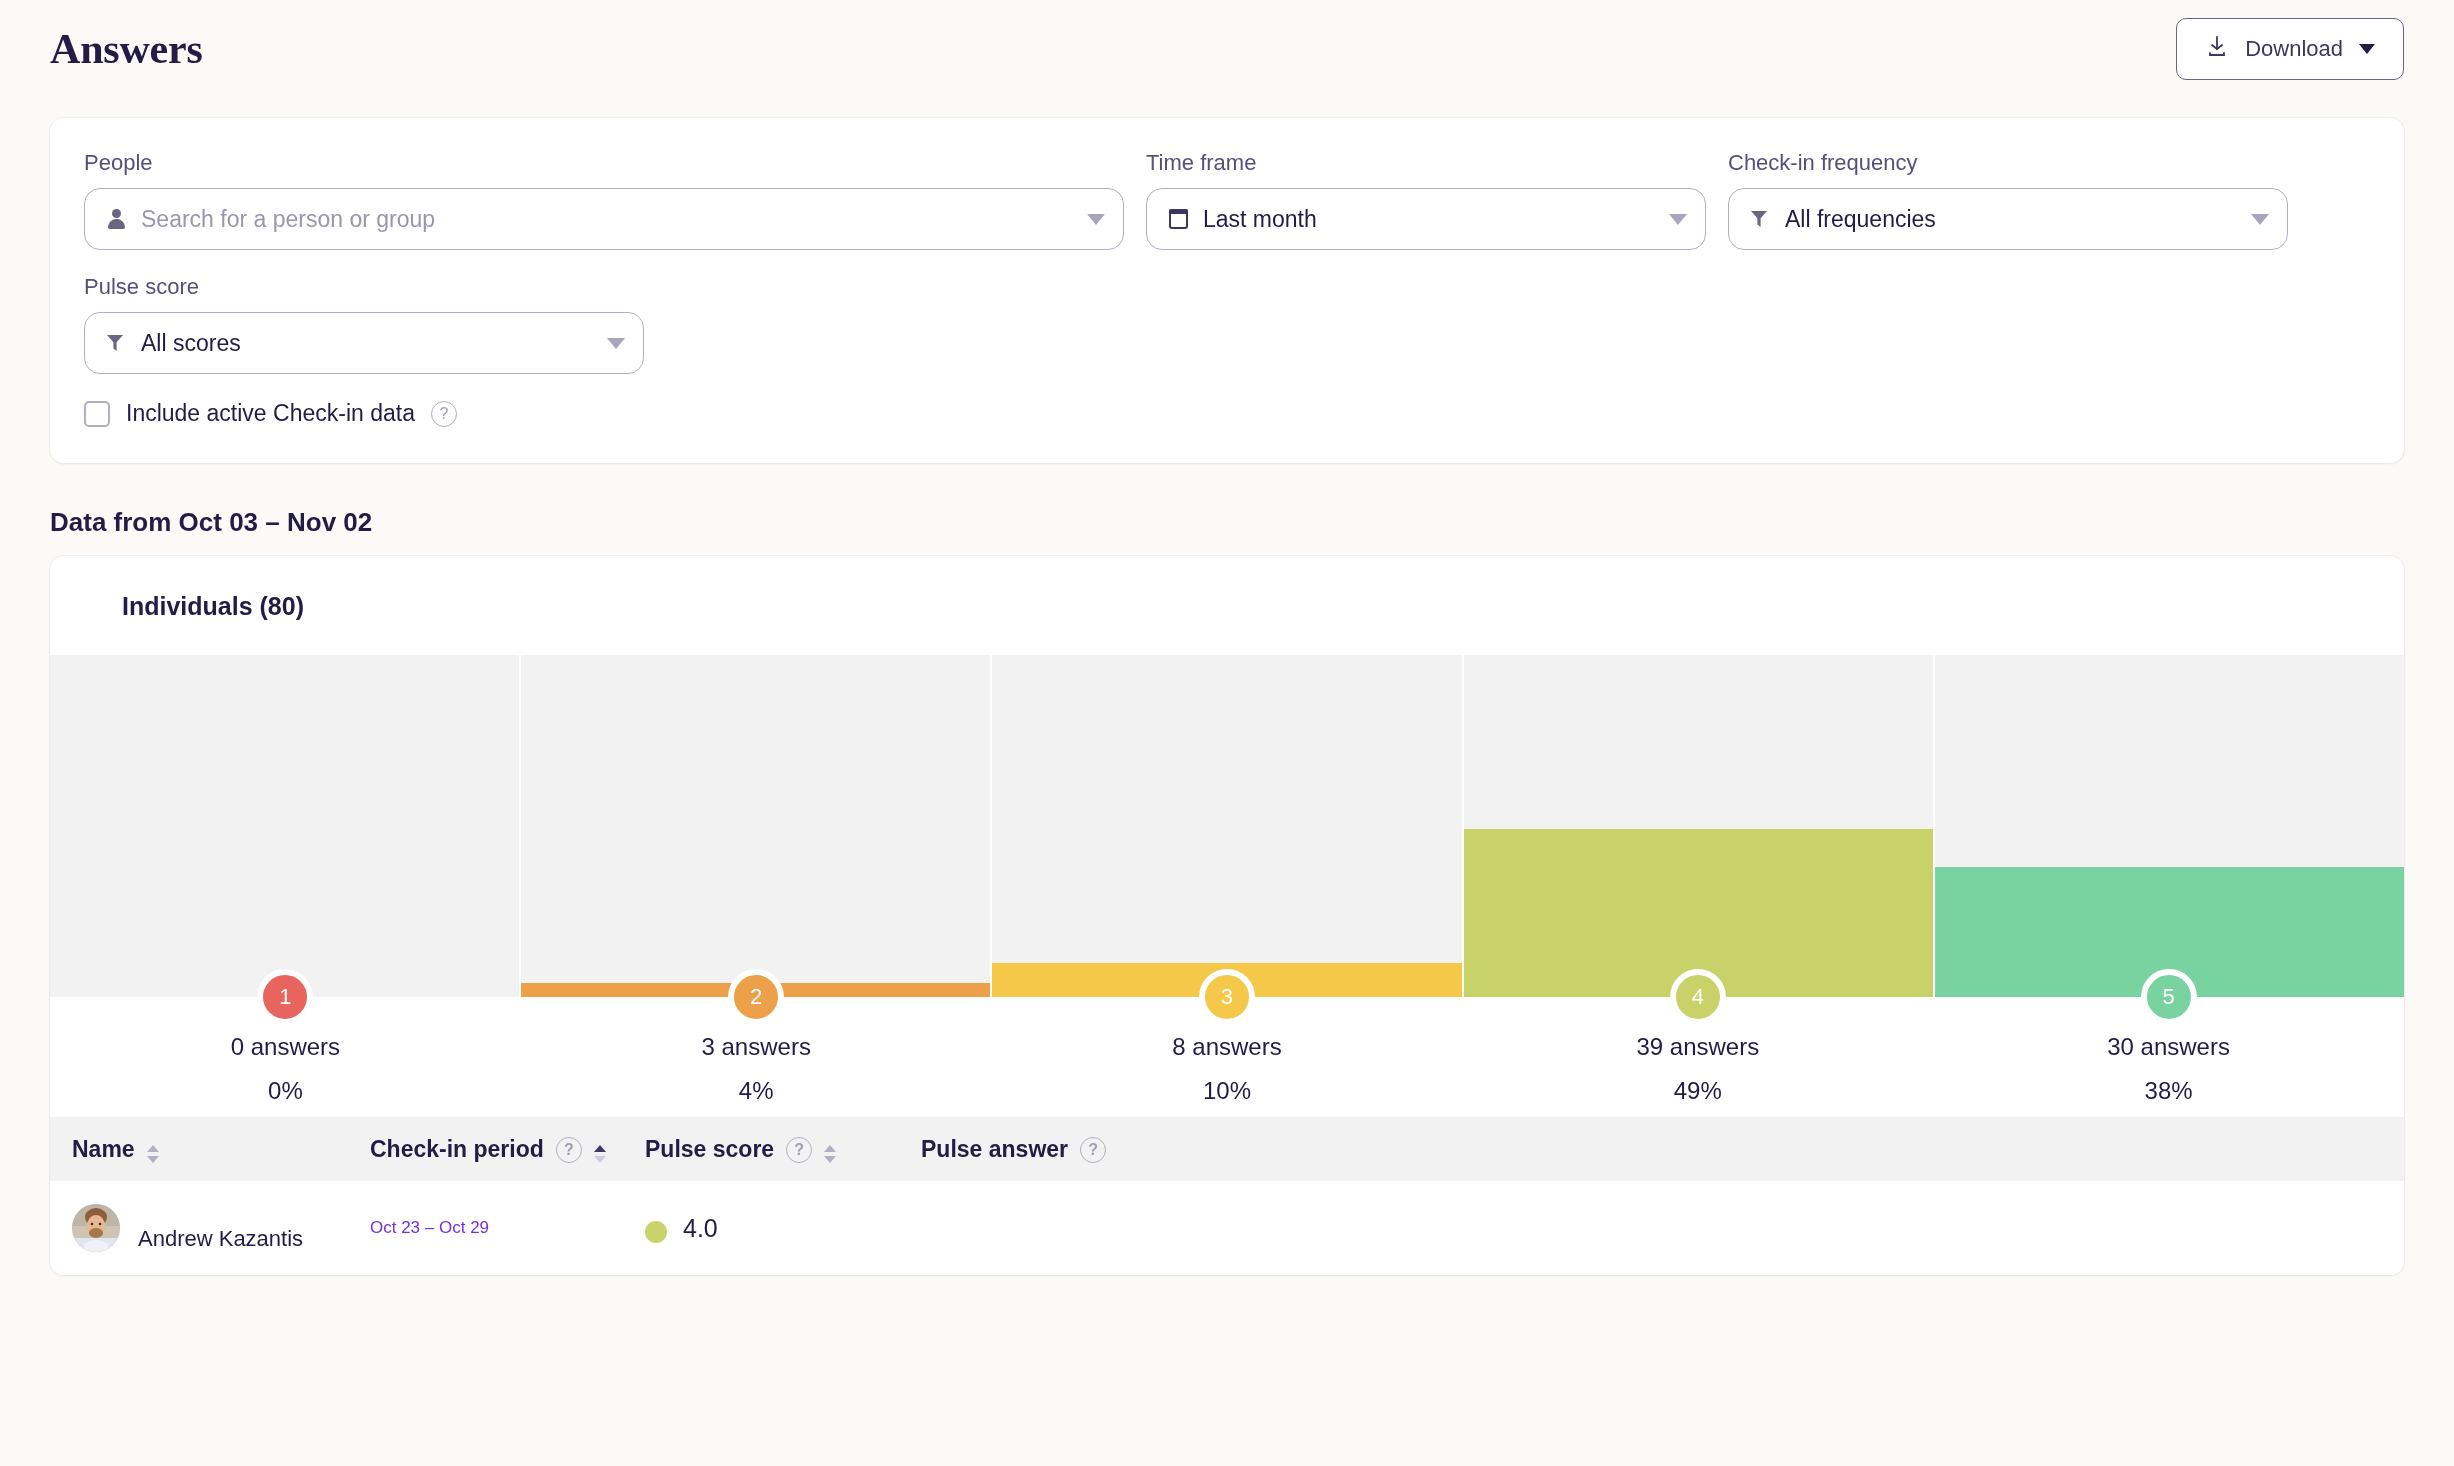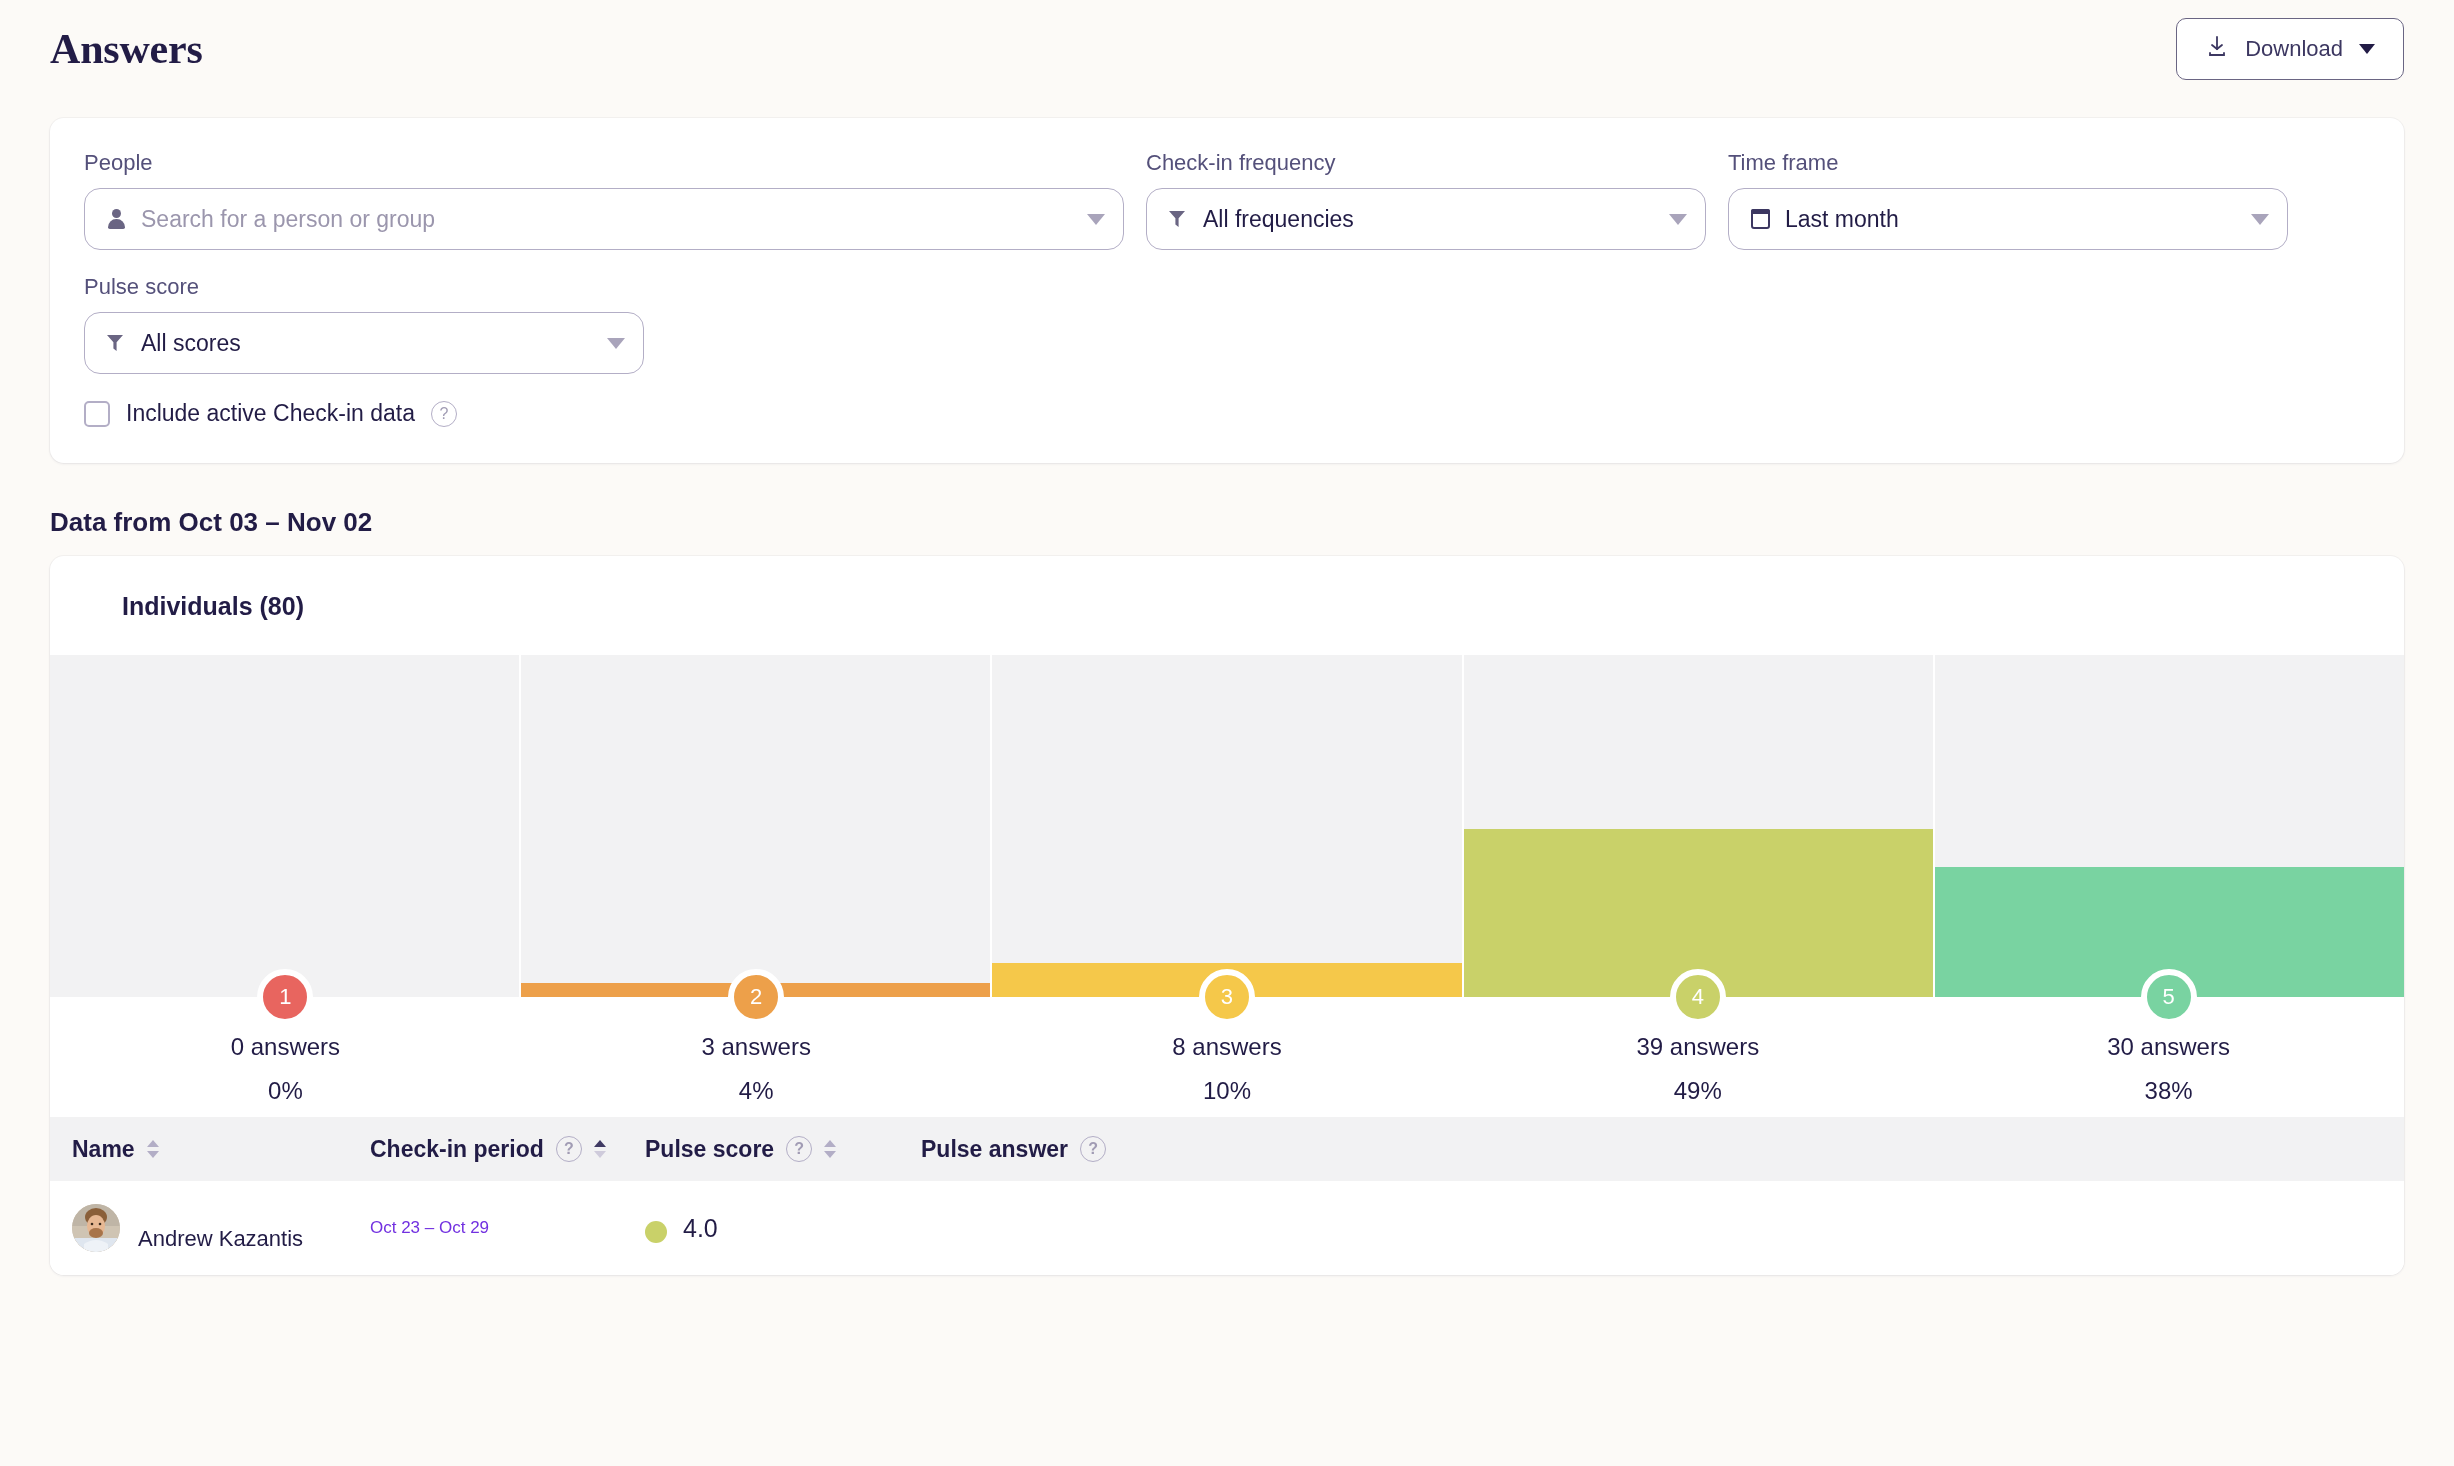--- a/index.html
+++ b/index.html
@@ -161,21 +161,21 @@
   .legend-answers { font-size: 24px; color: #221c46; }
   .legend-pct { font-size: 24px; color: #221c46; margin-top: 16px; }
 
   
   .table-head {
     display: flex; align-items: center;
     height: 64px; background: #f2f2f3;
     padding: 0 0 0 22px;
   }
   .th {
-    display: flex; align-items: center; gap: 12px;
+    display: flex; align-items: flex-end; gap: 12px;
     font-size: 23px; font-weight: 700; color: #221c46;
   }
   .th-name { width: 298px; }
   .th-period { width: 275px; }
   .th-score { width: 230px; }
   .th-answer { flex: 1; margin-left: 46px; }
   .sort-ico {
     display: inline-flex; flex-direction: column;
     gap: 4px; cursor: pointer;
   }
@@ -239,38 +239,38 @@
       <div class="filter-label">People</div>
       <div class="select-box">
         <span class="icon-slot">
             <span class="person-ico"></span>
           </span>
         <span class="value placeholder">Search for a person or group</span>
         <span class="caret-mini"></span>
       </div>
     </div>
 
+    <div class="filter-group g-time">
+      <div class="filter-label">Time frame</div>
+      <div class="select-box">
+        <span class="icon-slot">
+            <span class="cal-ico"></span>
+          </span>
+        <span class="value">Last month</span>
+        <span class="caret-mini"></span>
+      </div>
+    </div>
+
     <div class="filter-group g-freq">
       <div class="filter-label">Check-in frequency</div>
       <div class="select-box">
         <span class="icon-slot">
             <span class="funnel"></span>
           </span>
         <span class="value">All frequencies</span>
-        <span class="caret-mini"></span>
-      </div>
-    </div>
-
-    <div class="filter-group g-time">
-      <div class="filter-label">Time frame</div>
-      <div class="select-box">
-        <span class="icon-slot">
-            <span class="cal-ico"></span>
-          </span>
-        <span class="value">Last month</span>
         <span class="caret-mini"></span>
       </div>
     </div>
   </div>
 
   <div class="filter-row">
     <div class="filter-group g-pulse">
       <div class="filter-label">Pulse score</div>
       <div class="select-box">
         <span class="icon-slot">

